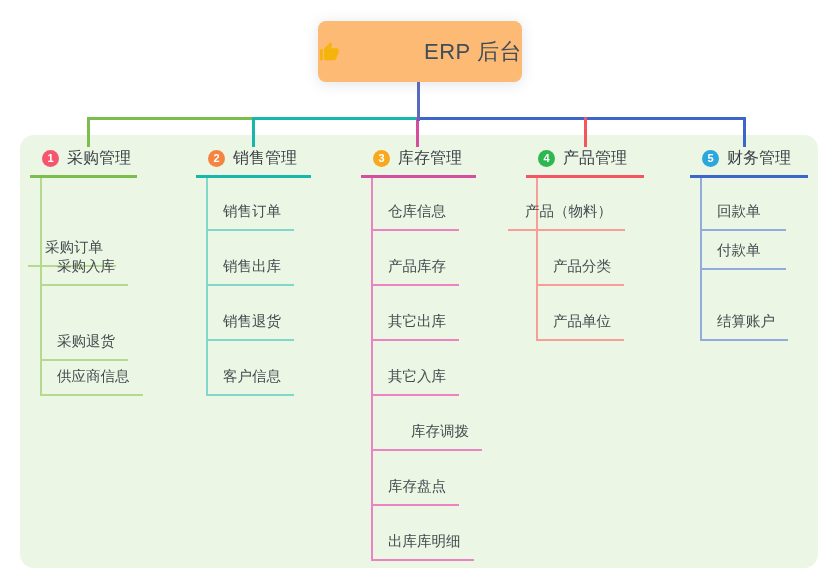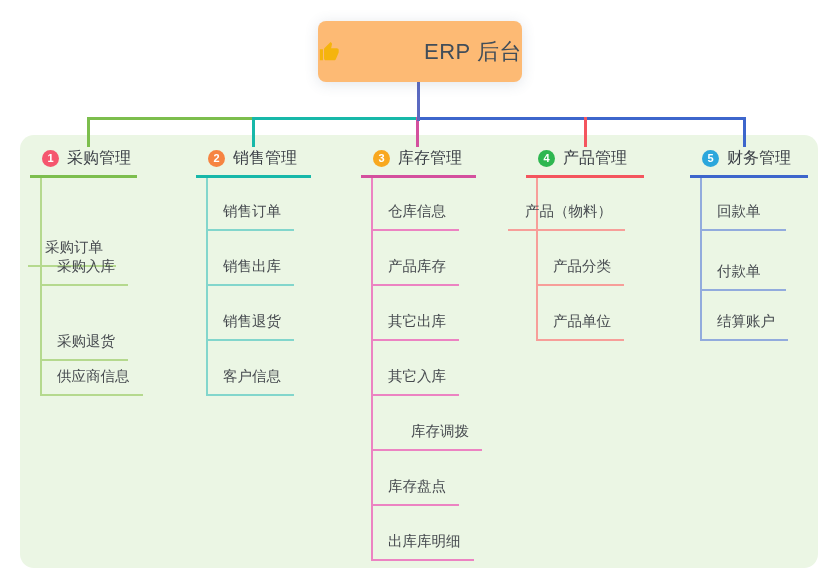--- a/index.html
+++ b/index.html
@@ -124,16 +124,16 @@
       <div class="child-row" style="left: 536px; top: 257px; border-bottom-color: rgb(247, 158, 153);">产品分类</div>
       <div class="child-row" style="left: 536px; top: 312px; border-bottom-color: rgb(247, 158, 153);">产品单位</div>
       <div class="branch-title" style="left: 690px; min-width: 118px; border-bottom-color: rgb(61, 102, 204);">
         <div class="badge" style="background: rgb(43, 167, 220);">
           <span>5</span>
         </div>
         <span class="title-text">财务管理</span>
       </div>
       <div class="spine" style="left: 700px; top: 175px; height: 166px; background: rgb(146, 171, 221);"></div>
       <div class="child-row" style="left: 700px; top: 202px; border-bottom-color: rgb(146, 171, 221);">回款单</div>
-      <div class="child-row" style="left: 700px; top: 262px; border-bottom-color: rgb(146, 171, 221);">付款单</div>
+      <div class="child-row" style="left: 700px; top: 241px; border-bottom-color: rgb(146, 171, 221);">付款单</div>
       <div class="child-row" style="left: 700px; top: 312px; border-bottom-color: rgb(146, 171, 221);">结算账户</div>
     </div>
 </div>
 
 </body></html>

